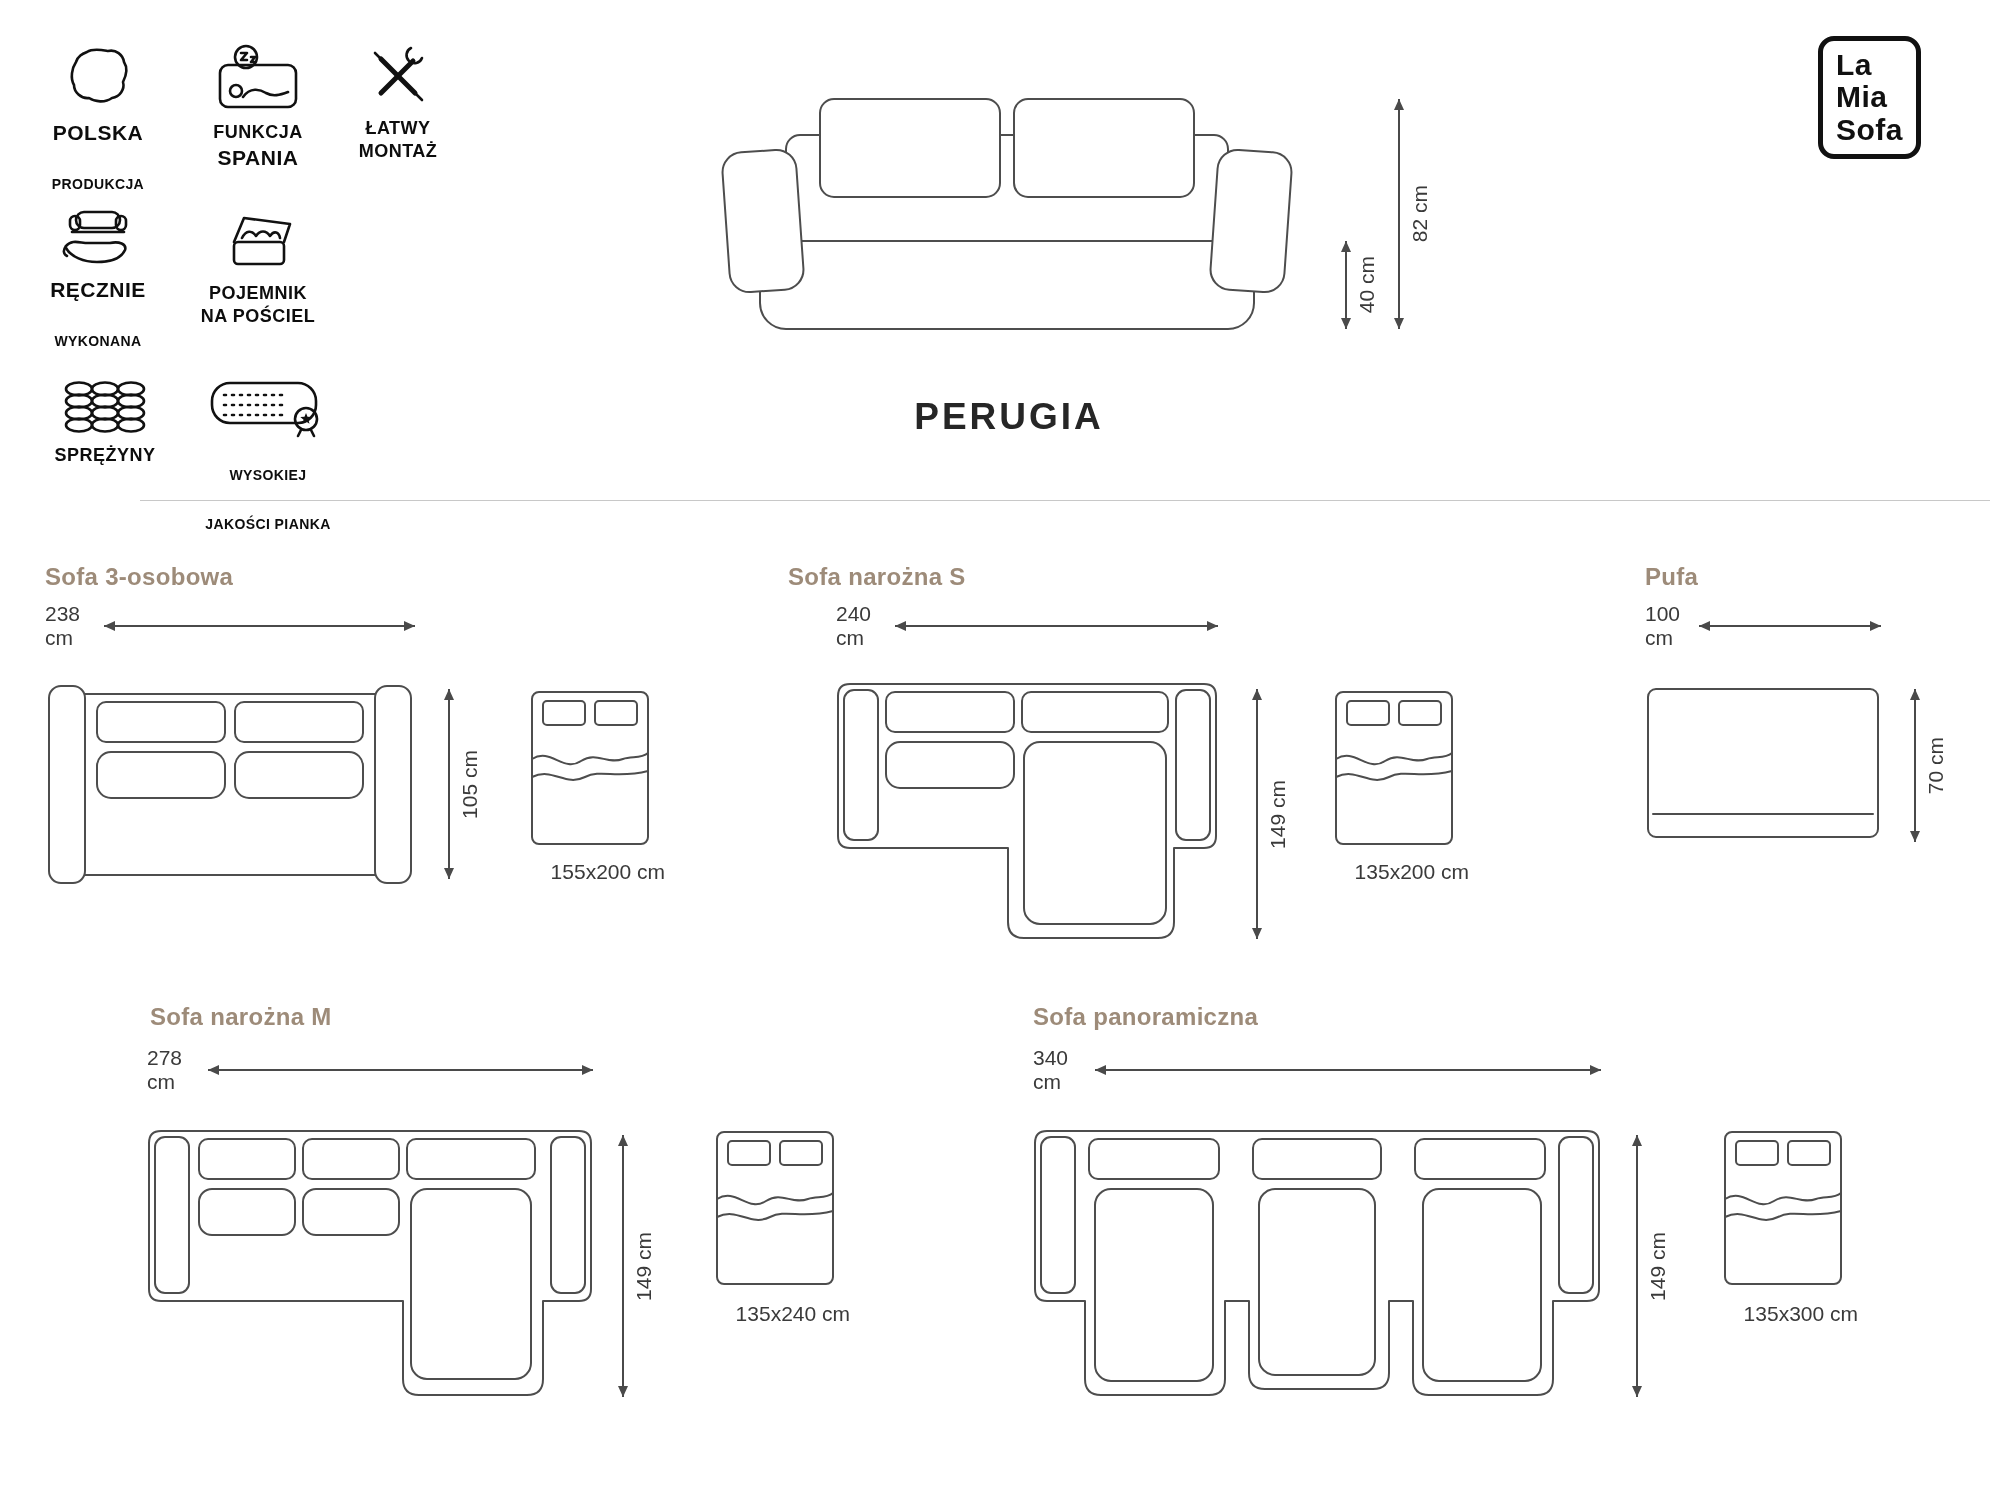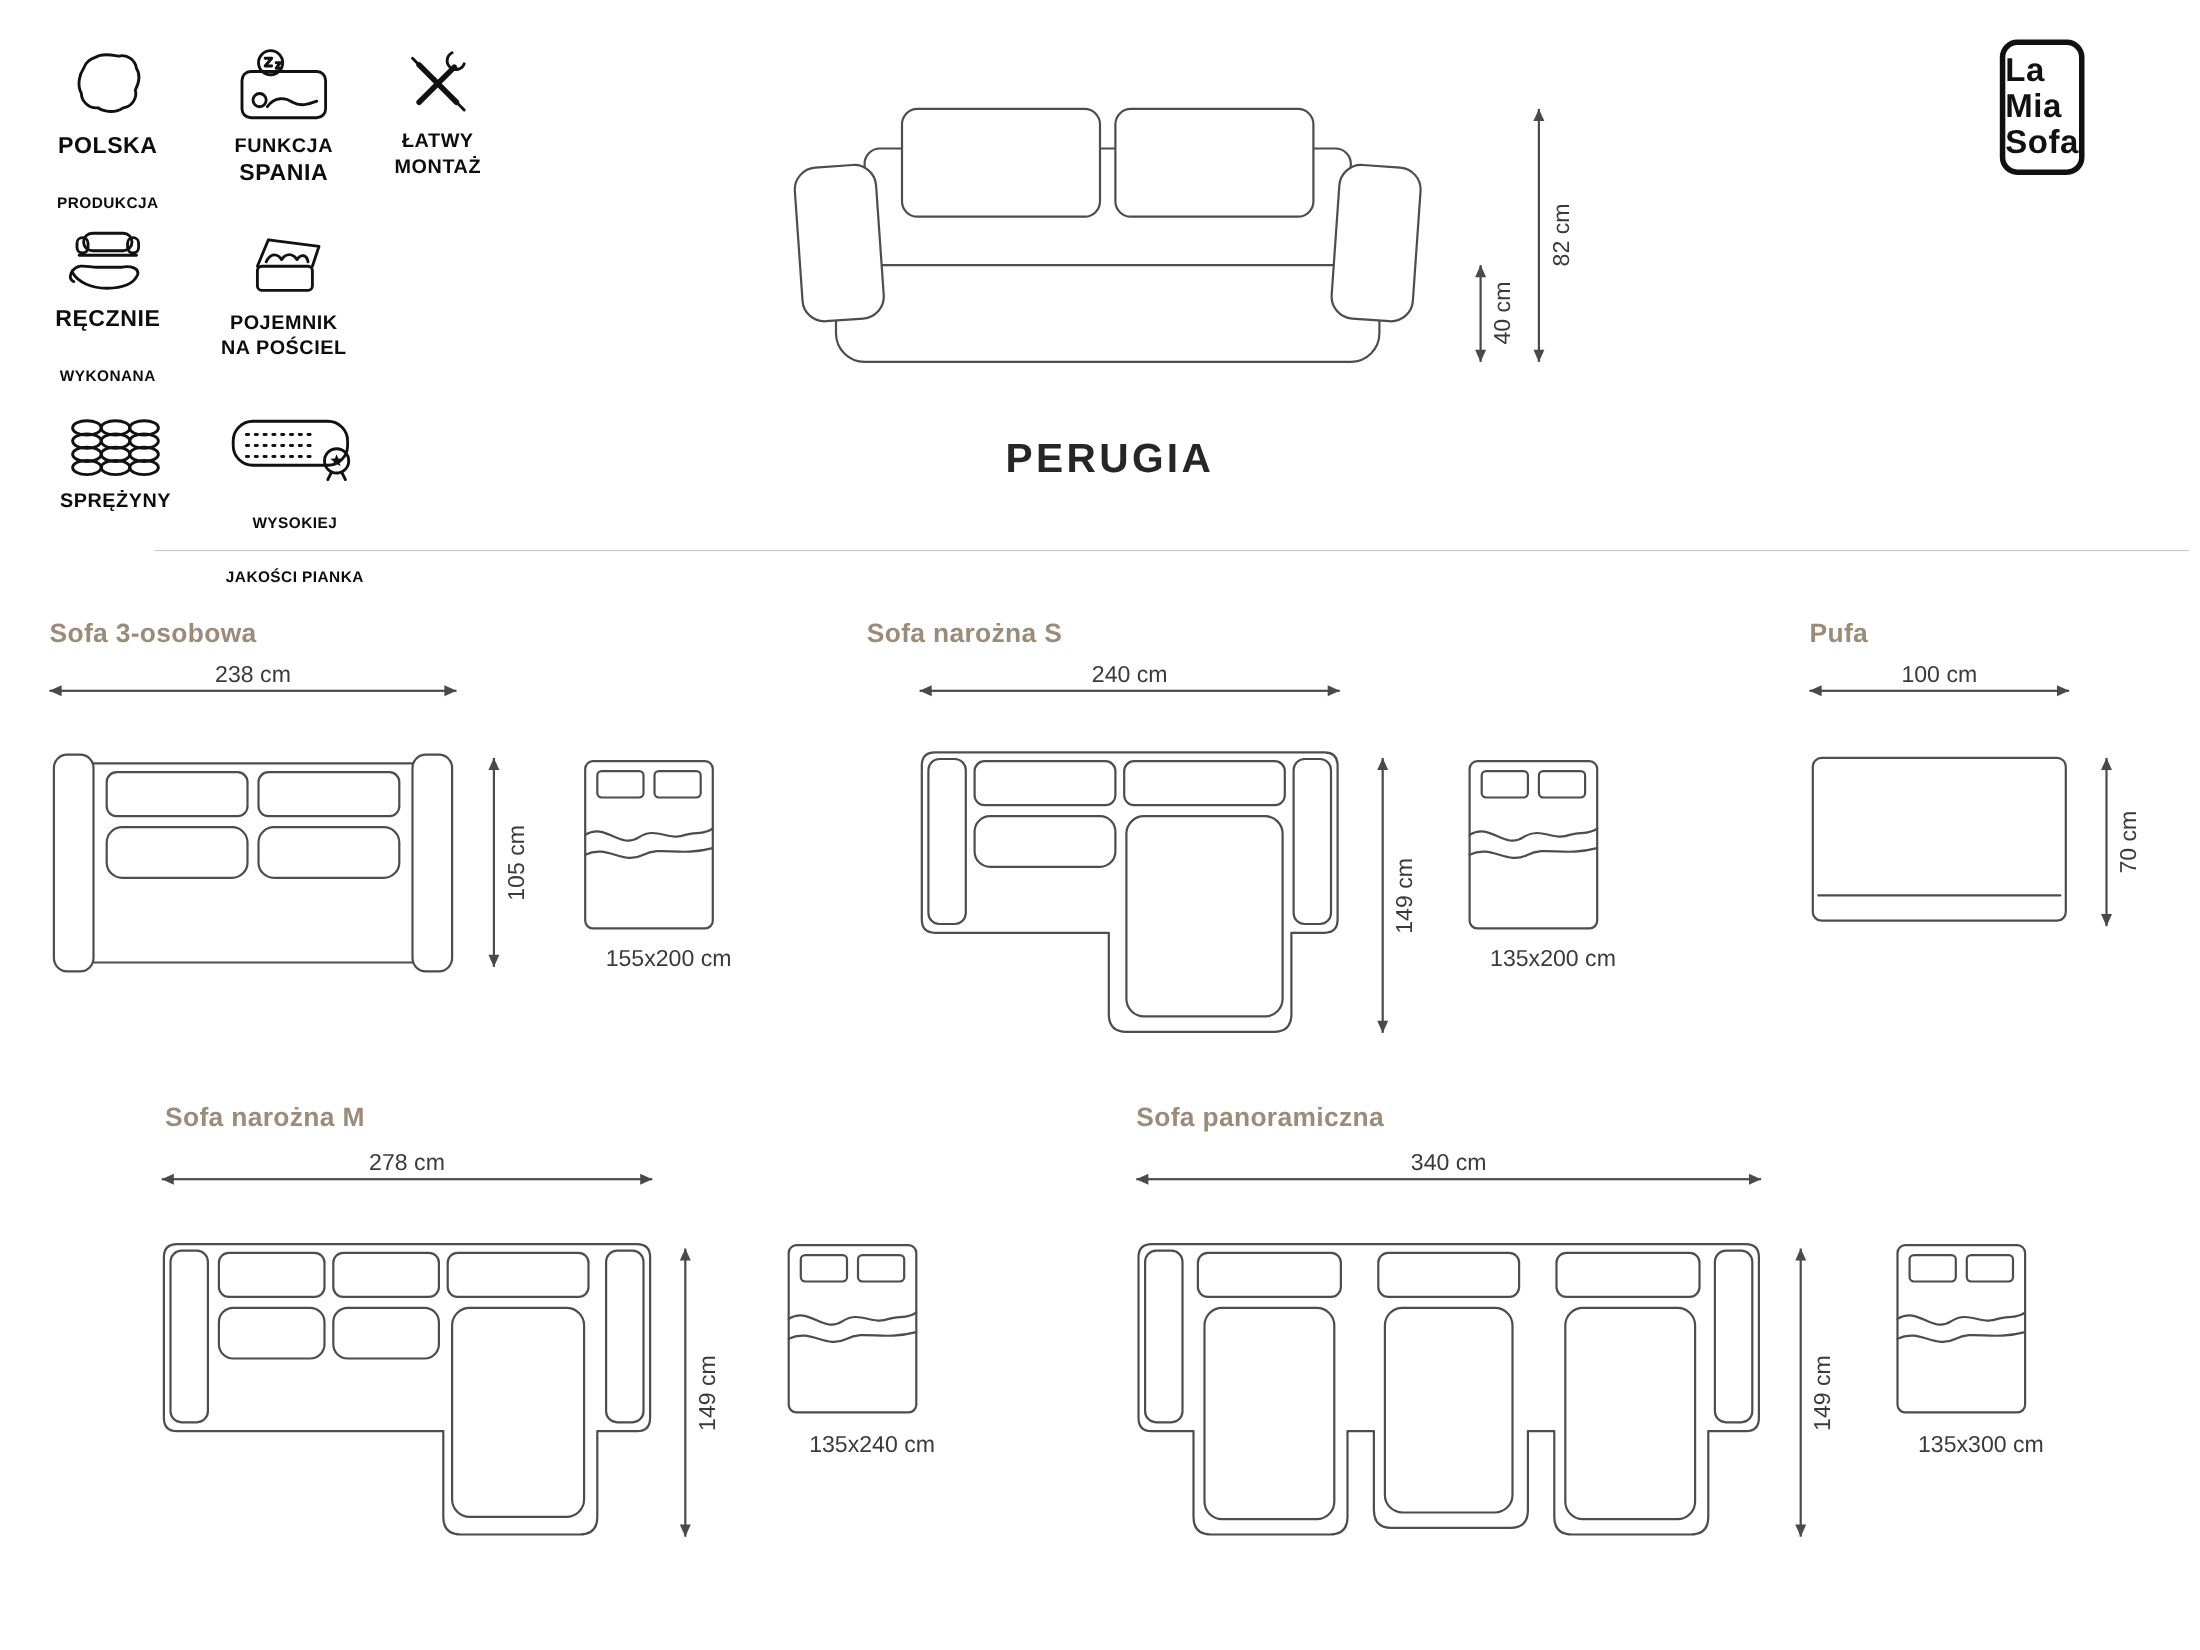--- a/index.html
+++ b/index.html
@@ -11,24 +11,24 @@
   .draw{stroke:#4d4d4d;stroke-width:2;fill:#ffffff;stroke-linejoin:round;stroke-linecap:round;}
   .ink{stroke:#111111;stroke-width:2.6;fill:none;stroke-linejoin:round;stroke-linecap:round;}
   .ink-thick{stroke:#111111;stroke-width:5;fill:none;stroke-linecap:round;}
   .ink-fill{fill:#111111;stroke:none;}
   .feature{position:absolute;text-align:center;color:#0d0d0d;}
   .feature svg{margin:0 auto 10px;}
   .f-lg{font-size:21px;font-weight:700;letter-spacing:.5px;line-height:1.3;}
   .f-md{font-size:18px;font-weight:700;letter-spacing:.5px;line-height:1.3;}
   .f-sm{font-size:14px;font-weight:700;letter-spacing:.4px;line-height:1.5;margin-top:28px;}
   .product-title{position:absolute;text-align:center;font-size:37px;font-weight:700;letter-spacing:3px;color:#262626;}
-  .logo{position:absolute;border:5px solid #111;border-radius:16px;padding:8px 0;color:#111;font-weight:700;font-size:30px;line-height:1.08;letter-spacing:.5px;background:#fff;}
+  .logo{position:absolute;border:5px solid #111;border-radius:16px;padding:8px 13px;color:#111;font-weight:700;font-size:30px;line-height:1.08;letter-spacing:.5px;background:#fff;}
   .divider{position:absolute;height:1px;background:#c8c8c8;}
   .variant-title{position:absolute;font-size:24px;font-weight:700;color:#9d8b79;letter-spacing:.3px;}
-  .dim-h{position:absolute;display:flex;flex-direction:column;align-items:center;gap:1px;}
+  .dim-h{position:absolute;display:flex;flex-direction:row;align-items:center;gap:1px;}
   .hlabel,.vlabel,.bed-label{font-size:21px;color:#3a3a3a;}
   .hline{position:relative;width:100%;height:2px;background:#4a4a4a;}
   .hline::before,.hline::after{content:"";position:absolute;top:-4px;width:0;height:0;border-top:5px solid transparent;border-bottom:5px solid transparent;}
   .hline::before{left:0;border-right:11px solid #4a4a4a;}
   .hline::after{right:0;border-left:11px solid #4a4a4a;}
   .dim-v{position:absolute;display:flex;align-items:center;gap:8px;}
   .vline{position:relative;width:2px;height:100%;background:#4a4a4a;}
   .vline::before,.vline::after{content:"";position:absolute;left:-4px;width:0;height:0;border-left:5px solid transparent;border-right:5px solid transparent;}
   .vline::before{top:0;border-bottom:11px solid #4a4a4a;}
   .vline::after{bottom:0;border-top:11px solid #4a4a4a;}

